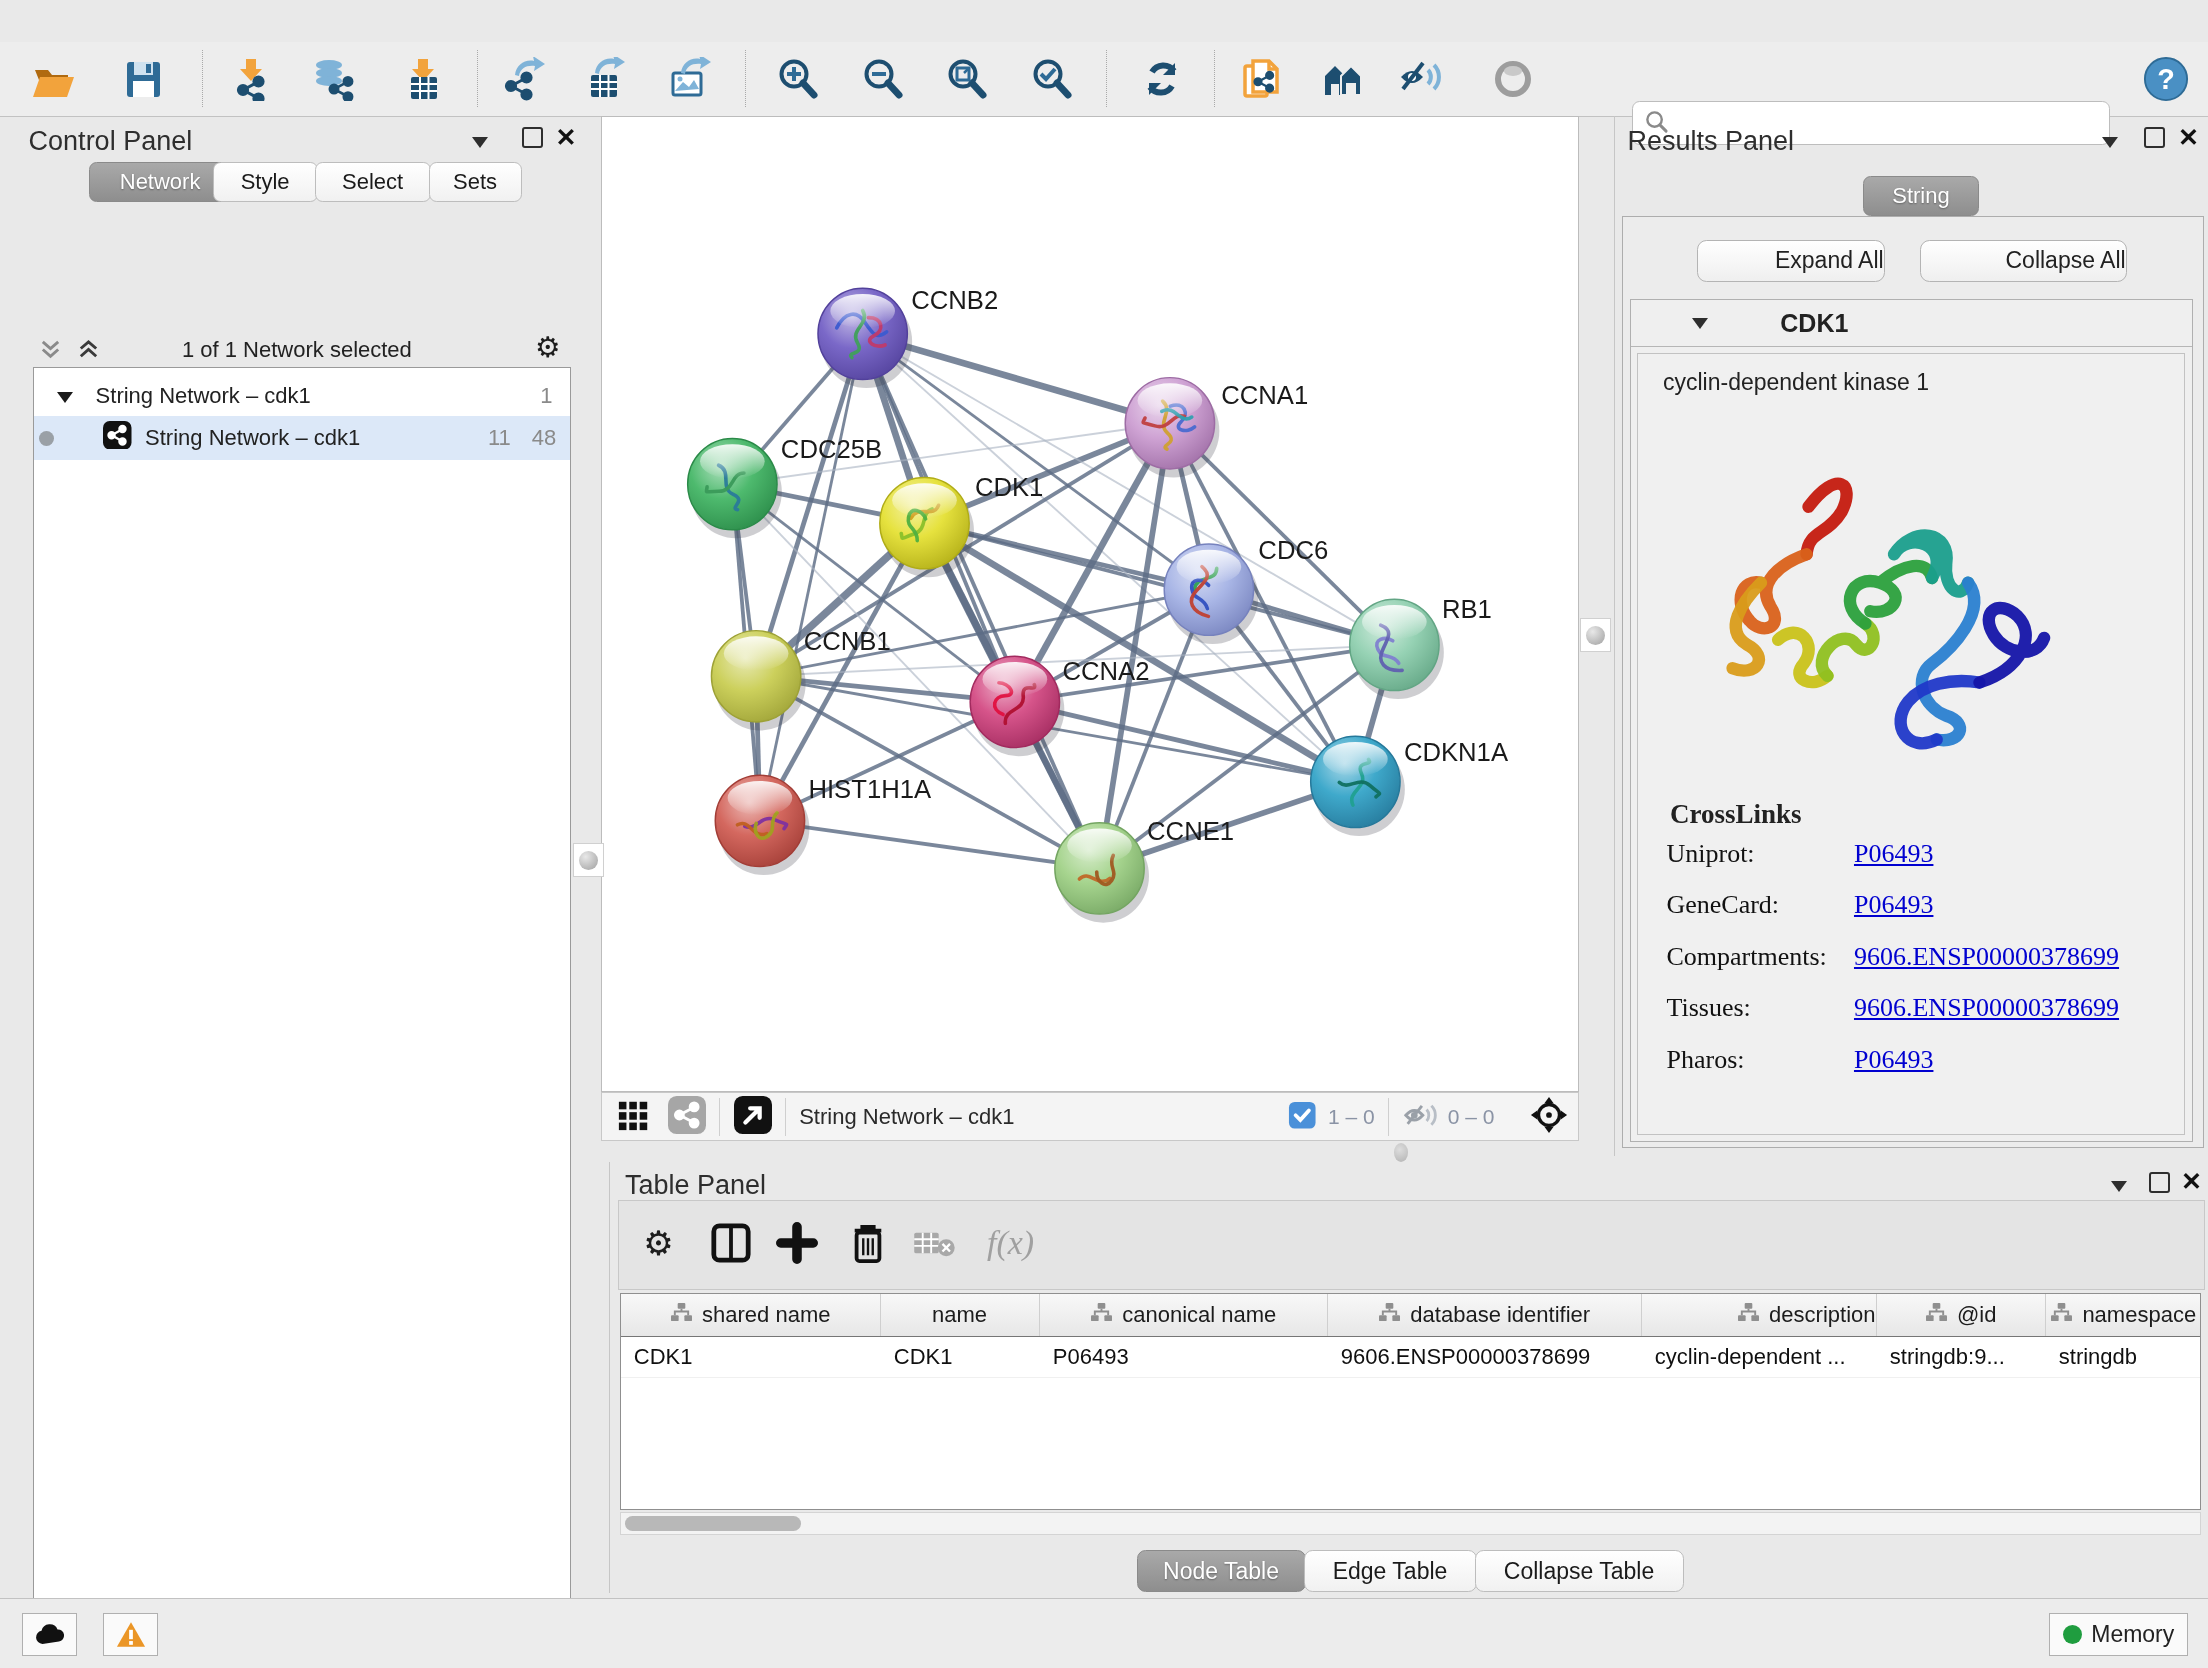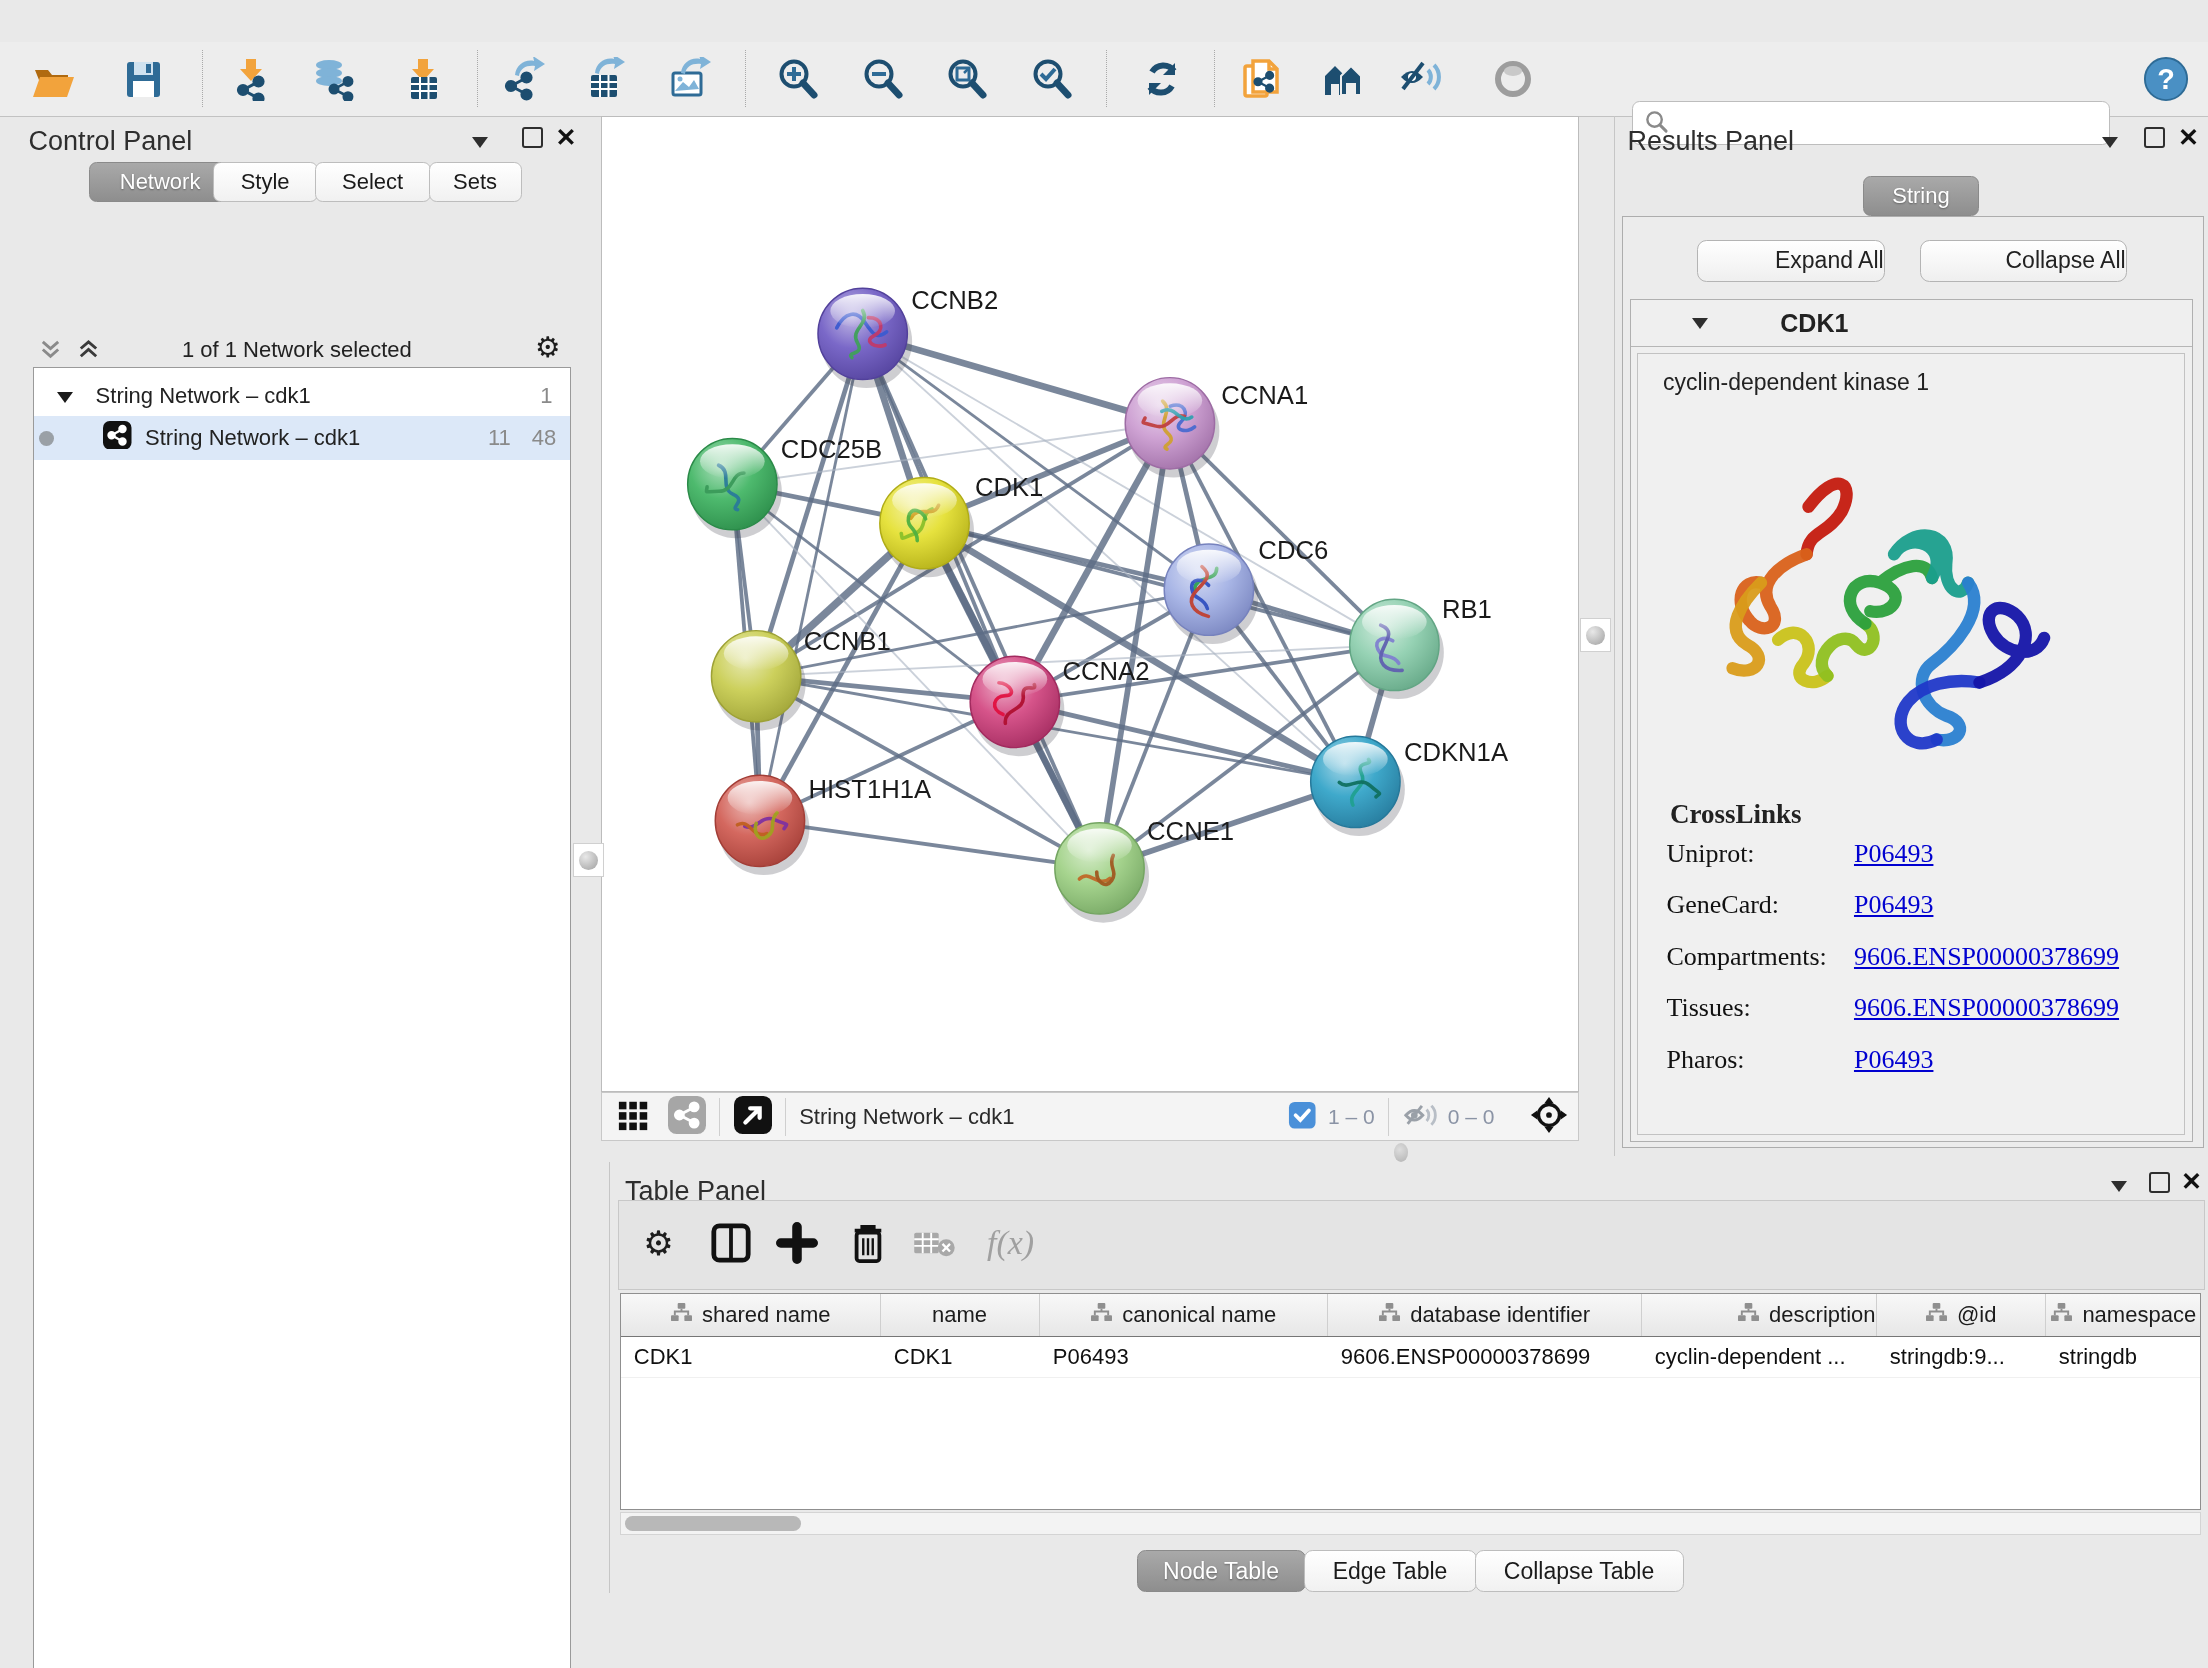--- a/index.html
+++ b/index.html
@@ -637,21 +637,21 @@
                <span class="xl-link">9606.ENSP00000378699</span></div>
               <div class="xl-row serif" style="top: 691px;"><span class="xl-label">Pharos:</span>
                <span class="xl-link">P06493</span></div>
             </div>
         </div>
       </div>
     </div>
   </div>
 
   <div class="abs table-panel">
-    <div class="panel-title abs" style="left:15px;top:7.6px;margin-top:6px;">Table Panel</div>
+    <div class="panel-title abs" style="left:15px;top:7.6px;">Table Panel</div>
     <div class="panel-ctrl" style="left:1501px;top:13.3px;"><span class="tri"></span></div>
     <div class="panel-ctrl" style="left:1539px;top:9.5px;"><span class="float-box"></span></div>
     <div class="panel-ctrl close-x" style="left:1571px;top:11.4px;">✕</div>
 
     <div class="tp-toolbar">
       <span class="tp-tool" style="left:11.4px;font-size:34px;color:#1d1d1d;">⚙</span>
       <span class="tp-tool" style="left:84px;">
         <svg width="42" height="42" viewBox="0 0 44 44">
             <rect x="4" y="4" width="36" height="36" rx="6" fill="none" stroke="#111" stroke-width="5"></rect>
             <path d="M22 4 V40" stroke="#111" stroke-width="4"></path>
@@ -765,20 +765,38 @@
             <div class="td-cell" style="width: 156px;">stringdb</div>
           </div>
         </div>
     </div>
     <div class="hscroll">
         <div class="hthumb"></div>
       </div>
     <div class="tp-tabs" id="tp-tabs"><div class="tab-btn active" style="display: inline-block; width: 167px; margin: 0px -1px;">Node Table</div><div class="tab-btn" style="display: inline-block; width: 171px; margin: 0px -1px;">Edge Table</div><div class="tab-btn" style="display: inline-block; width: 207px; margin: 0px -1px;">Collapse Table</div></div>
   </div>
 
+  <div class="abs statusbar">
+    <div class="sb-btn" style="left:22px;width:55px;">
+      <svg width="32" height="23" viewBox="0 0 34 24">
+          <path d="M9 22 a7 7 0 0 1 -1 -13.9 a9 9 0 0 1 17 -1.5 a6.5 6.5 0 0 1 1.5 12.9 Z" fill="#111"></path>
+        </svg>
+    </div>
+    <div class="sb-btn" style="left:103px;width:55px;">
+      <svg width="30" height="27" viewBox="0 0 32 28">
+          <path d="M16 1 L31 27 H1 Z" fill="#eb9627"></path>
+          <rect x="14" y="9" width="4" height="10" fill="#fff"></rect>
+          <rect x="14" y="21" width="4" height="4" fill="#fff"></rect>
+        </svg>
+    </div>
+    <div class="sb-btn" style="left:2049px;width:139px;gap:9.5px;">
+      <span style="width:19px;height:19px;border-radius:50%;background:#1f9d3f;display:inline-block;"></span>
+      <span style="font-size:23px;">Memory</span>
+    </div>
+  </div>
 
   <div class="split-h" style="left:573px;top:843px;">
       <div class="split-dot"></div>
     </div>
   <div class="split-h" style="left:1580px;top:618px;">
       <div class="split-dot"></div>
     </div>
   <div class="oval" style="left:1394px;top:1143px;"></div>
 </div>
 

